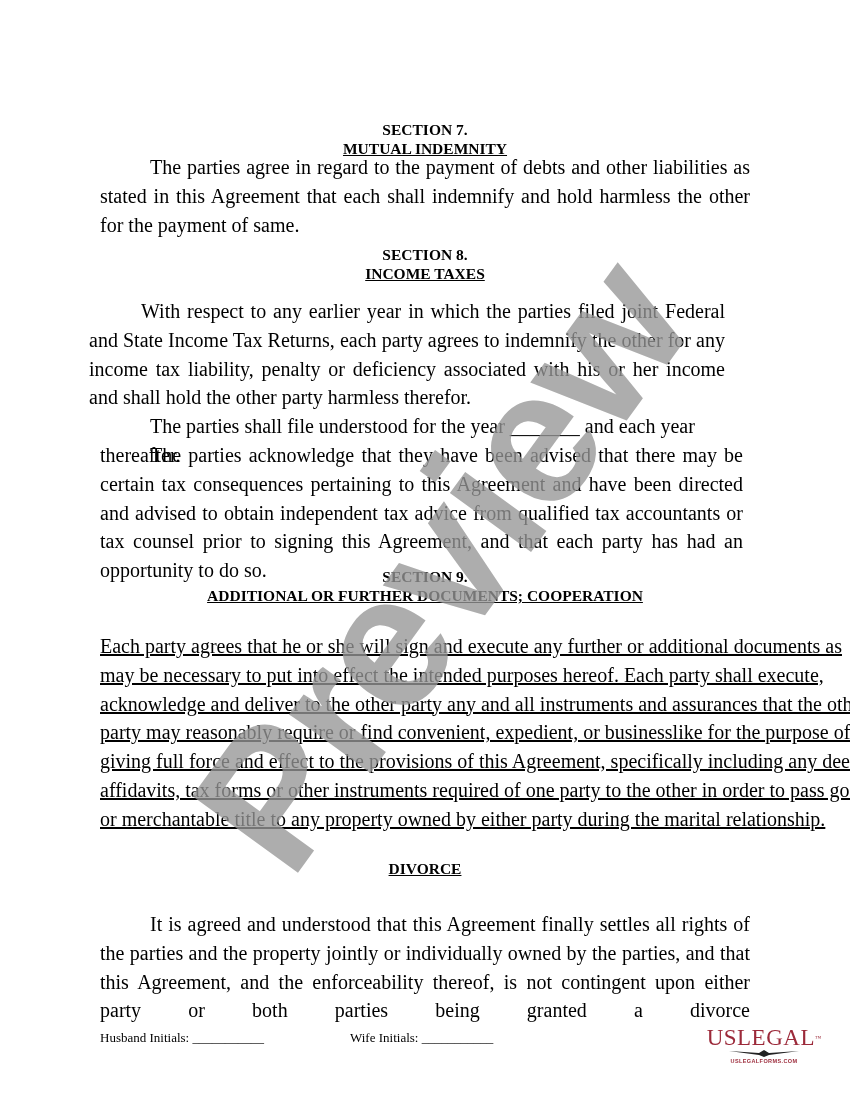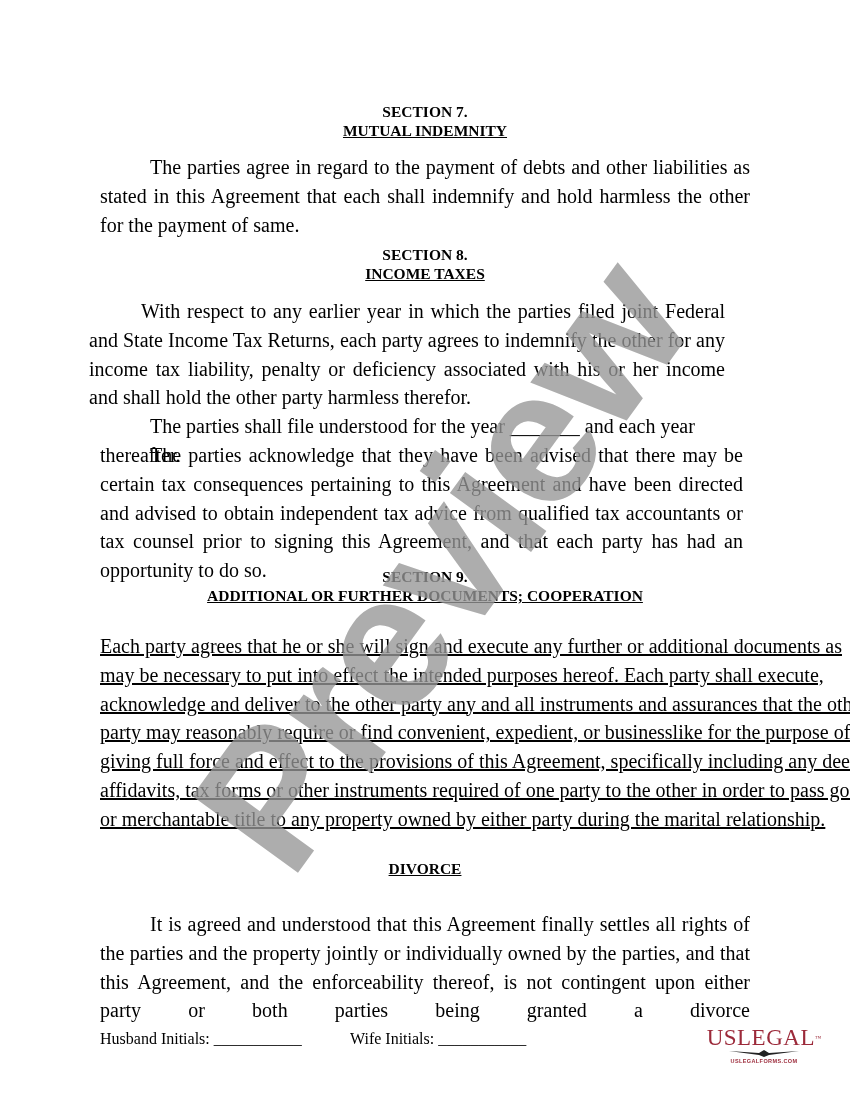--- a/index.html
+++ b/index.html
@@ -14,21 +14,21 @@
   }
   .heading .num { display: block; }
   .heading .title { display: inline-block; text-decoration: underline; text-align: center; }
   .para {
     position: absolute; font-size: 20px; line-height: 28.8px; text-align: justify;
     text-align-last: left;
   }
   .underlined { text-decoration: underline; }
   .line { display: block; white-space: nowrap; text-align: justify; text-align-last: justify; }
   .line.last { text-align-last: left; }
-  .footer { position: absolute; top: 1030px; font-size: 16px; }
+  .footer { position: absolute; top: 1030px; font-size: 13px; }
   .watermark {
     position: absolute; left: 60px; top: 470px; width: 760px; text-align: center;
     font-family: "Liberation Sans", "DejaVu Sans", sans-serif; font-weight: bold;
     font-size: 190px; line-height: 190px; color: rgba(150,150,150,0.78);
     transform: rotate(-54deg); transform-origin: center center; pointer-events: none;
     letter-spacing: -4px;
   }
   .logo { position: absolute; left: 706px; top: 1026px; width: 116px; height: 42px; text-align: center; }
   .logo-main {
     font-family: "Liberation Serif", "DejaVu Serif", serif; font-size: 23px; line-height: 24px;
@@ -39,21 +39,21 @@
   .logo-url {
     font-family: "Liberation Sans", "DejaVu Sans", sans-serif; font-size: 5.5px; font-weight: bold;
     color: #9c2a3a; letter-spacing: 0.4px; line-height: 8px;
   }
 </style>
 </head>
 <body>
 
 <div class="page">
 
-  <div class="heading" style="top:102px;">
+  <div class="heading" style="top:120px;">
     <span class="num">SECTION 7.</span>
     <span class="title">MUTUAL INDEMNITY</span>
   </div>
   <div class="para" style="left:100px; top:153px; width:650px; text-indent:50px;">The parties agree in regard to the payment of debts and other liabilities as stated in this Agreement that each shall indemnify and hold harmless the other for the payment of same.</div>
 
   <div class="heading" style="top:245px;">
     <span class="num">SECTION 8.</span>
     <span class="title">INCOME TAXES</span>
   </div>
   <div class="para" style="left:89px; top:297px; width:636px; text-indent:52px;">With respect to any earlier year in which the parties filed joint Federal and State Income Tax Returns, each party agrees to indemnify the other for any income tax liability, penalty or deficiency associated with his or her income and shall hold the other party harmless therefor.</div>

